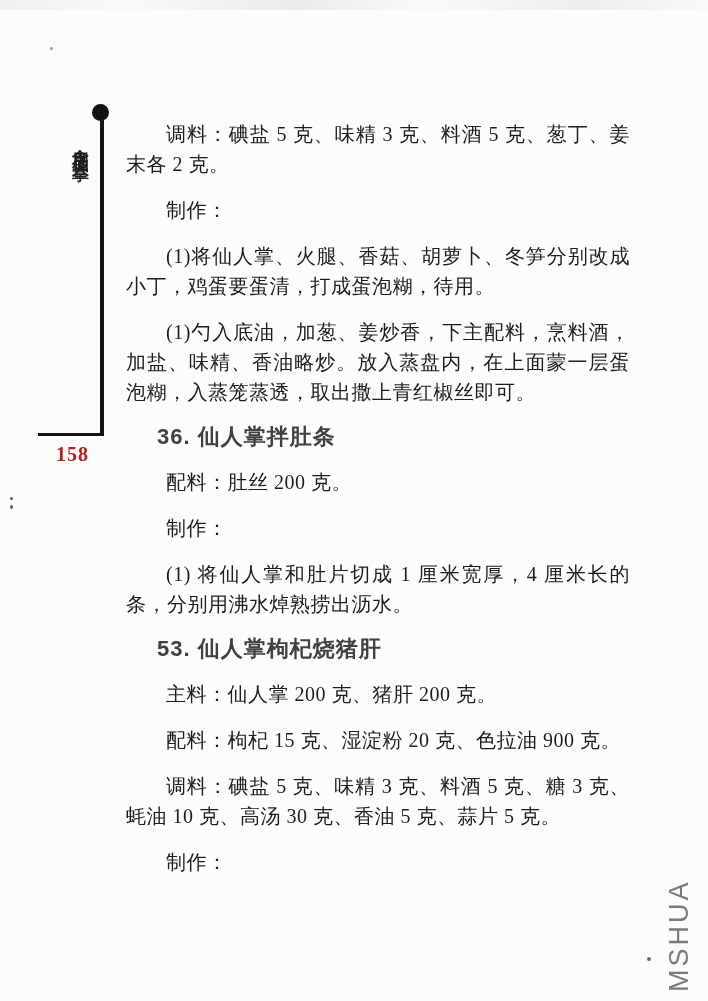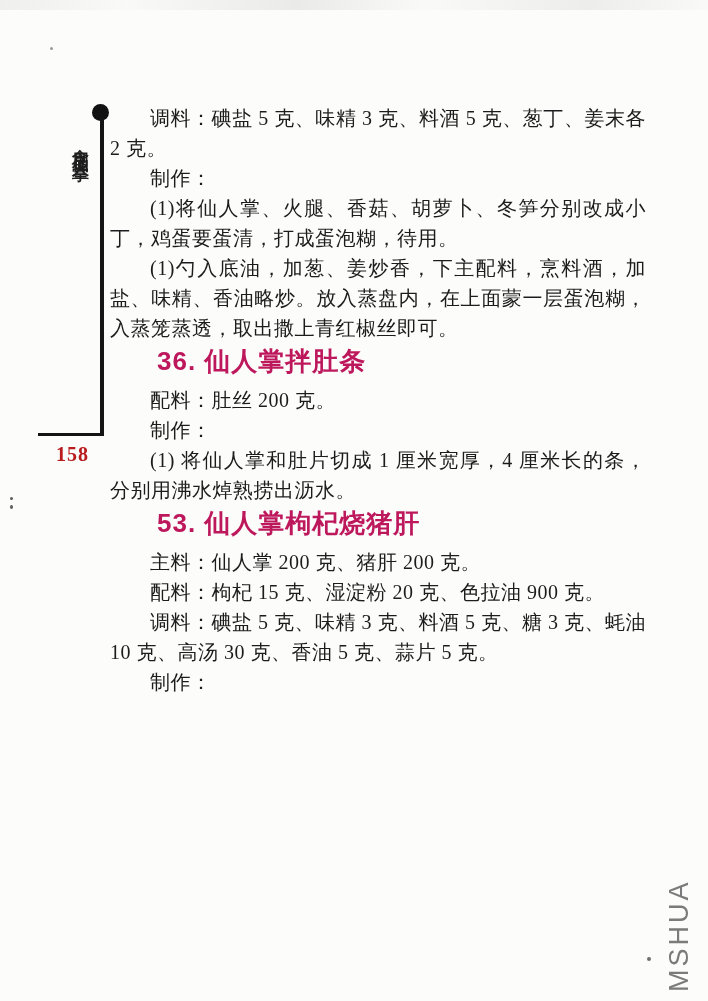--- a/index.html
+++ b/index.html
@@ -68,35 +68,35 @@
     letter-spacing: 1px;
     color: #b91c1c;
   }
   
   .text-block {
     position: absolute;
     left: 110px; top: 103px;
     width: 536px;
   }
   .text-block p.body {
-    margin: 0;
+    margin: 16px;
     font-size: 20px;
     line-height: 30px;
     text-indent: 2em;
     text-align: justify;
     letter-spacing: 0.5px;
   }
   .text-block h3.heading {
     margin: 4px 0 10px 47px;
     font-family: "Liberation Sans", "DejaVu Sans", sans-serif;
     font-weight: bold;
-    font-size: 26px;
+    font-size: 22px;
     line-height: 28px;
     letter-spacing: 1px;
-    color: #be185d;
+    color: #404040;
   }
   
   .watermark {
     position: absolute;
     left: 664px; top: 992px;
     transform: rotate(-90deg);
     transform-origin: top left;
     font-family: "Liberation Sans", "DejaVu Sans", sans-serif;
     font-size: 27px;
     letter-spacing: 3px;

